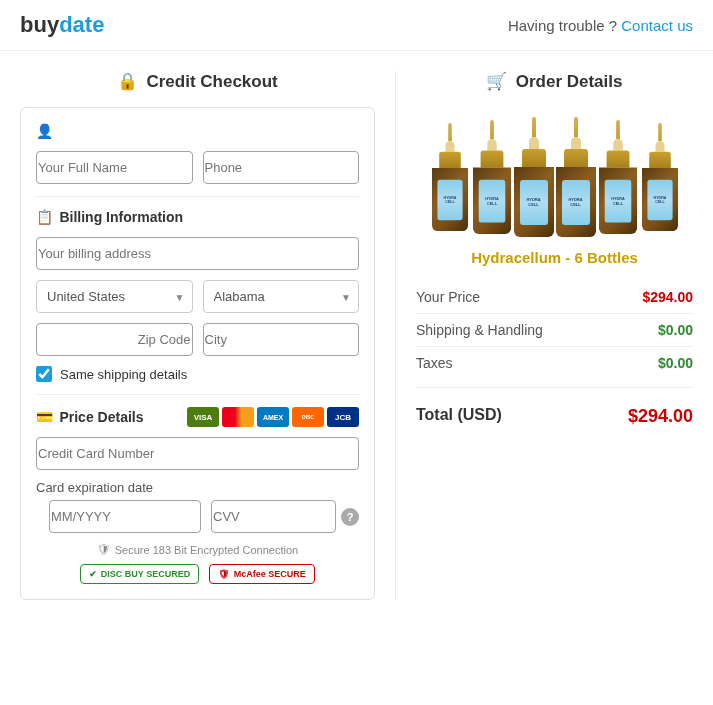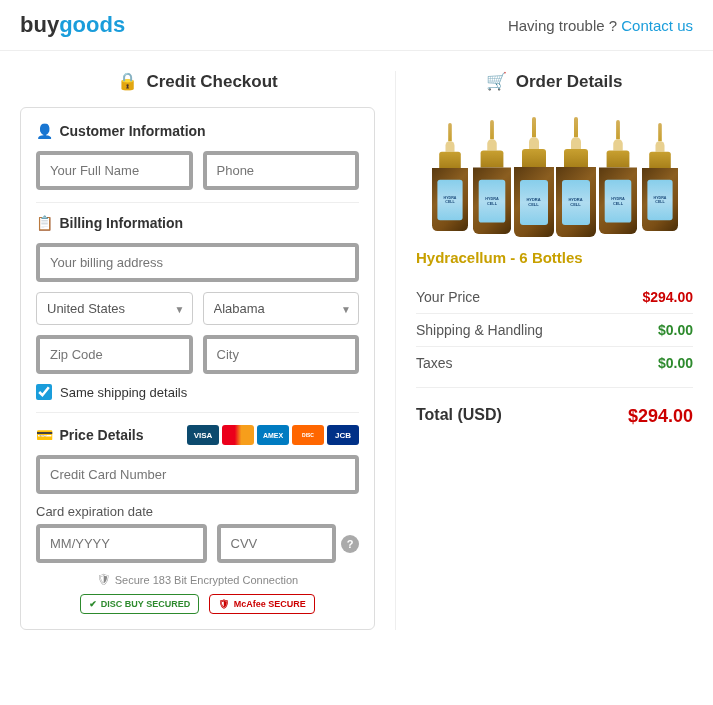--- a/index.html
+++ b/index.html
@@ -61,23 +61,23 @@
       gap: 6px;
     }
 
     .form-row {
       display: flex;
       gap: 10px;
       margin-bottom: 10px;
     }
 
     .form-input {
-      border: 4px solid #a3a3a3;
+      border: 1px solid #a3a3a3;
       border-radius: 4px;
-      padding: 8px 10px;
+      padding: 8px 1px;
       font-size: 13px;
       color: #1d4ed8;
       width: 100%;
       outline: none;
     }
 
     .divider {
       border: none;
       border-top: 1px solid #eee;
       margin: 12px 0;
@@ -149,21 +149,21 @@
       height: 20px;
       border-radius: 3px;
       display: inline-flex;
       align-items: center;
       justify-content: center;
       font-size: 7px;
       font-weight: bold;
       color: #fff;
     }
 
-    .card-icon.visa { background: #0c4a6e; font-size: 8px; }
+    .card-icon.visa { background: #4d7c0f; font-size: 8px; }
     .card-icon.mc { background: linear-gradient(to right, #eb001b 40%, #f79e1b 60%); }
     .card-icon.amex { background: #007bc1; font-size: 7px; }
     .card-icon.discover { background: #ff6600; font-size: 6px; }
     .card-icon.jcb { background: #003087; font-size: 8px; }
 
     .expiry-row {
       display: flex;
       gap: 10px;
       align-items: center;
       margin-bottom: 10px;
@@ -269,20 +269,21 @@
       height: 130px;
     }
 
     .bottle {
       display: flex;
       flex-direction: column;
       align-items: center;
     }
 
     .product-name {
+      text-align: center;
       font-size: 15px;
       font-weight: bold;
       color: #c8a000;
       margin-bottom: 15px;
     }
 
     .order-line {
       display: flex;
       justify-content: space-between;
       padding: 8px 0;
@@ -304,41 +305,40 @@
       font-weight: bold;
     }
 
     .total-line .value { color: #c00; font-size: 18px; }
   </style>
 </head>
 <body>
 
 <header class="header">
   <div class="logo">
-    <span>buy</span><span style="color:#1a9ddb;">goods</span>
+    <span>buy</span><span style="color:#1a9ddb;">date</span>
   </div>
   <div class="header-right">
     <span>Having trouble ?</span>
     <a href="#">Contact us</a>
   </div>
 </header>
 
 <div class="main-layout">
 
   <div class="left-panel">
     <div class="section-title">
       <span>🔒</span>
       <span>Credit Checkout</span>
     </div>
 
     <div class="form-card">
 
       <div class="subsection-title">
         <span>👤</span>
-        <span>Customer Information</span>
       </div>
       <div class="form-row">
         <input class="form-input" type="text" style="flex: 1 1 0%;" placeholder="Your Full Name">
         <input class="form-input" type="text" style="flex: 1 1 0%;" placeholder="Phone">
       </div>
 
       <hr class="divider">
 
       <div class="subsection-title">
         <span>📋</span>
@@ -355,21 +355,21 @@
           <span class="select-arrow">▼</span>
         </div>
         <div class="select-wrapper">
           <select class="form-select">
             <option>Alabama</option>
           </select>
           <span class="select-arrow">▼</span>
         </div>
       </div>
       <div class="form-row">
-        <input class="form-input" type="text" style="flex: 1 1 0%;" placeholder="Zip Code">
+        <input class="form-input" type="text" style="flex: 1 1 0%; text-align: right;" placeholder="Zip Code">
         <input class="form-input" type="text" style="flex: 1 1 0%;" placeholder="City">
       </div>
       <div class="checkbox-row">
         <input type="checkbox" id="same-shipping" checked="" style="">
         <label class="checkbox-label" for="same-shipping">Same shipping details</label>
       </div>
 
       <hr class="divider">
 
       <div class="card-section-header">
@@ -386,21 +386,21 @@
         </div>
       </div>
 
       <div class="form-row">
         <input class="form-input" type="text" placeholder="Credit Card Number" style="">
       </div>
 
       <div>
         <div class="expiry-label">Card expiration date</div>
         <div class="expiry-row">
-          <input class="form-input" type="text" style="flex: 1 1 0%;" placeholder="MM/YYYY">
+          <input class="form-input" type="text" style="flex: 1 1 0%; margin-left: 13px;" placeholder="MM/YYYY">
           <div class="cvv-wrapper">
             <input class="form-input" type="text" style="flex: 1 1 0%;" placeholder="CVV">
             <div class="cvv-help">?</div>
           </div>
         </div>
       </div>
 
 
       <div class="secure-text">
         <span>🛡</span>

